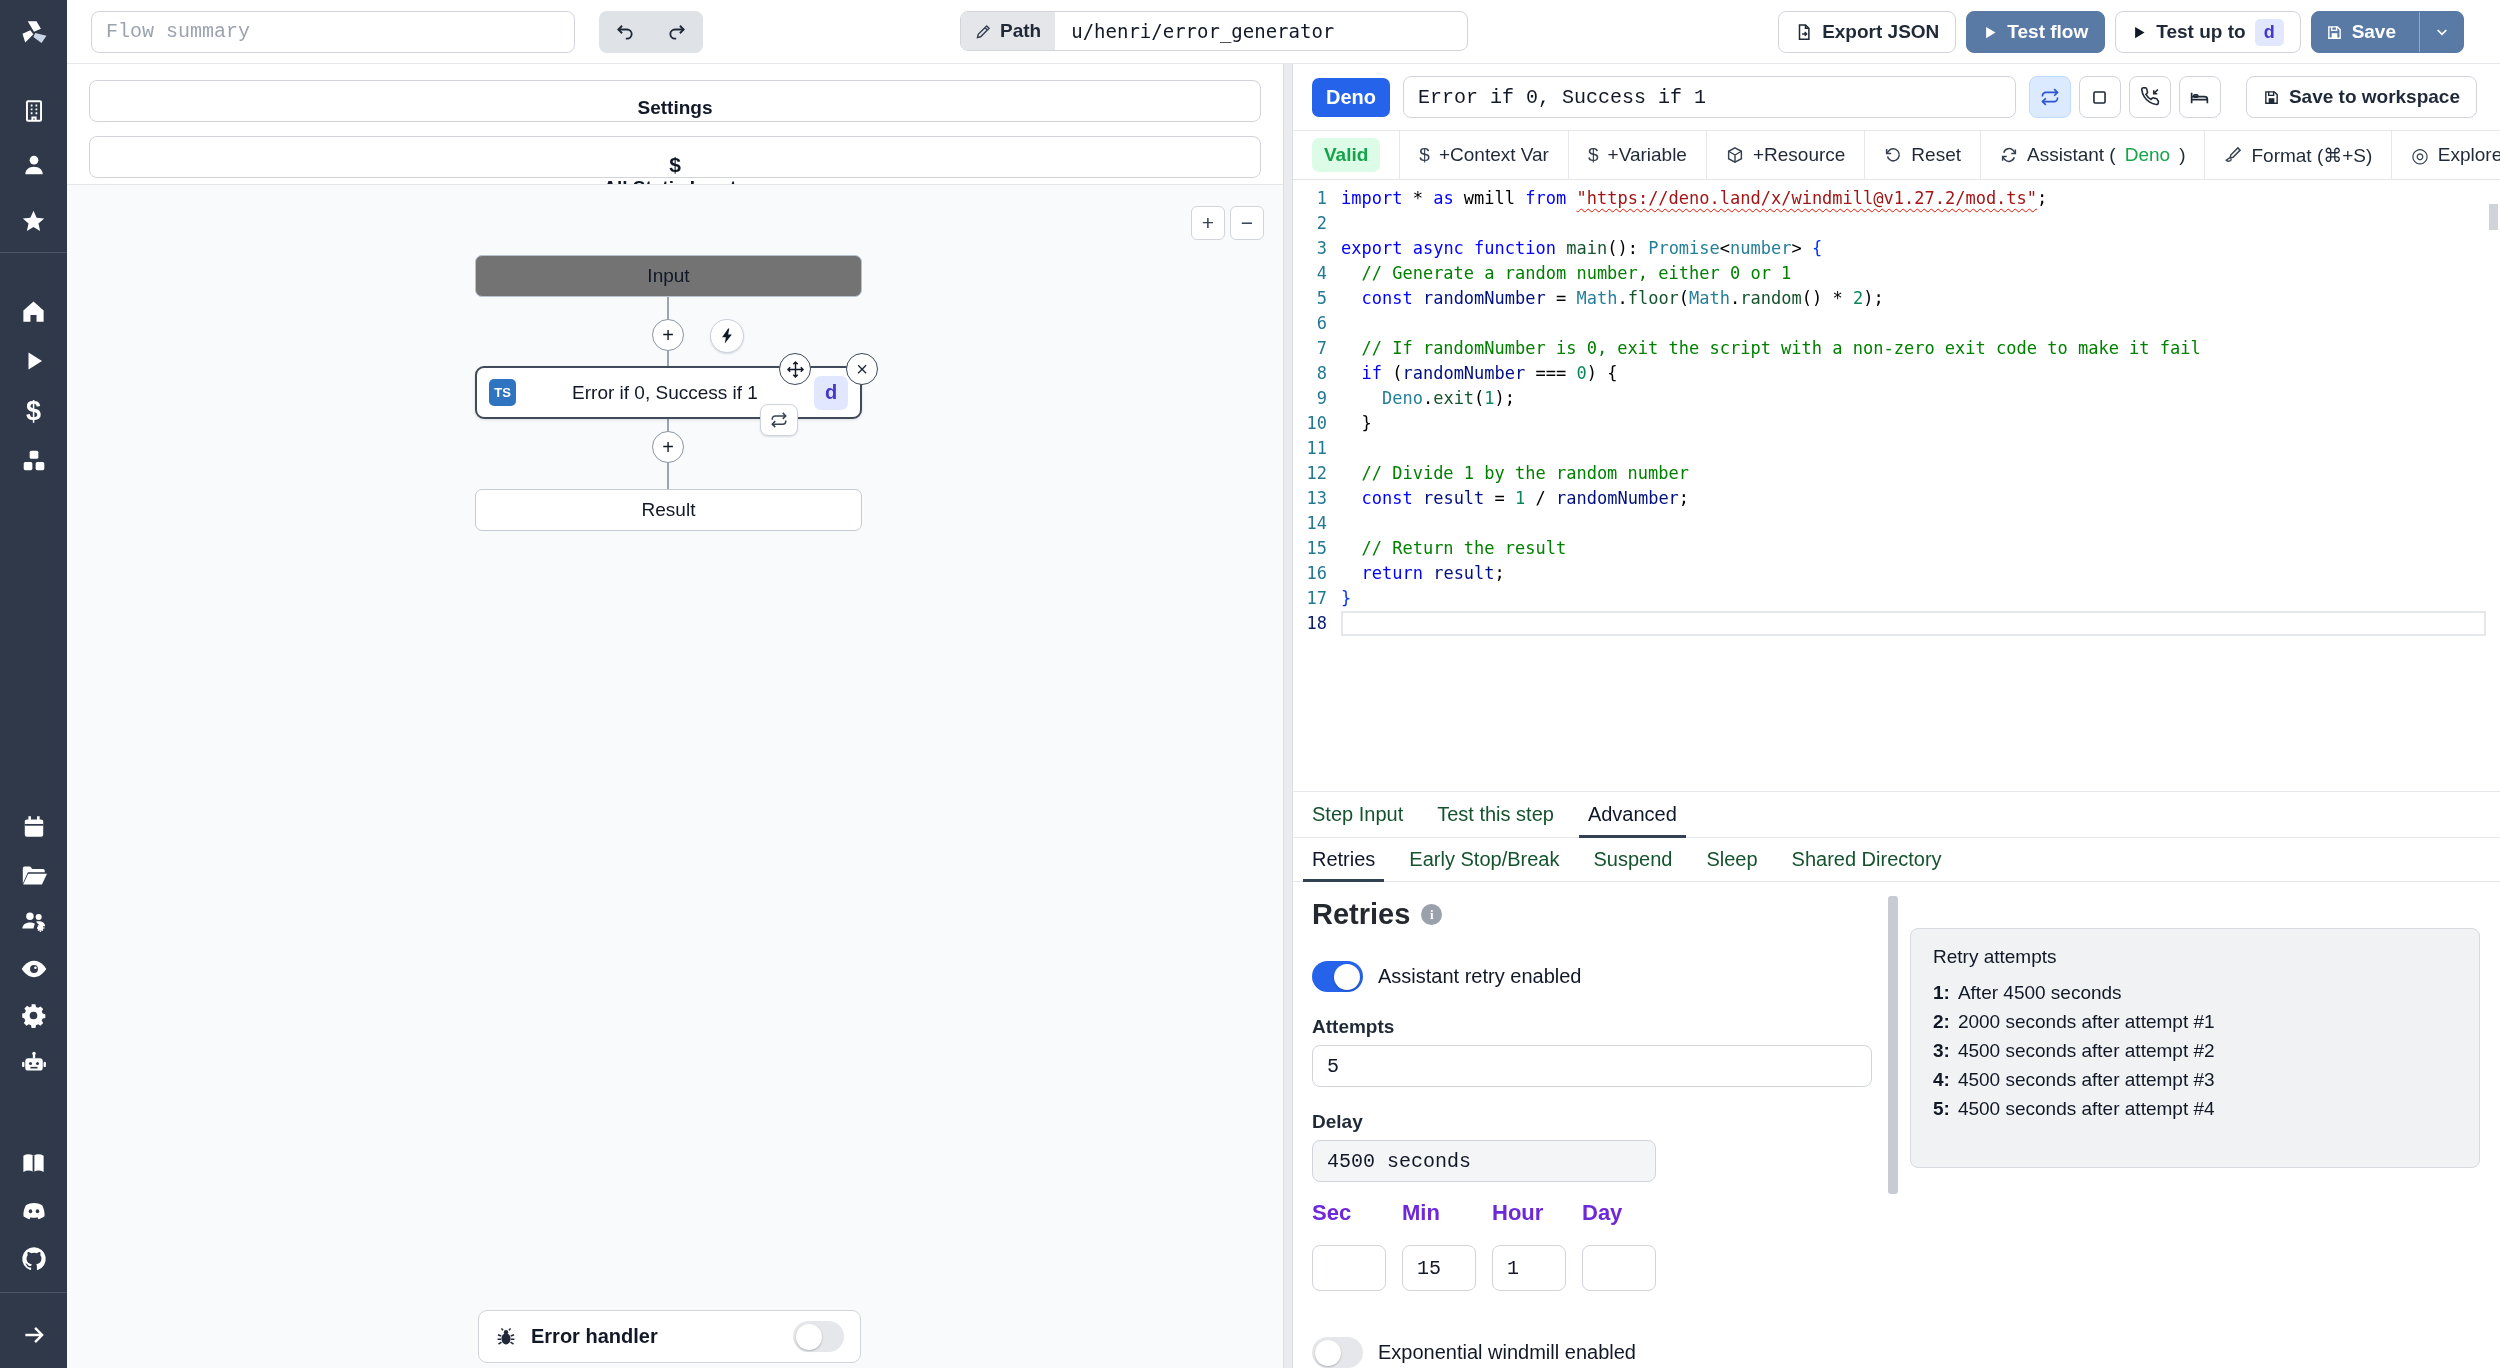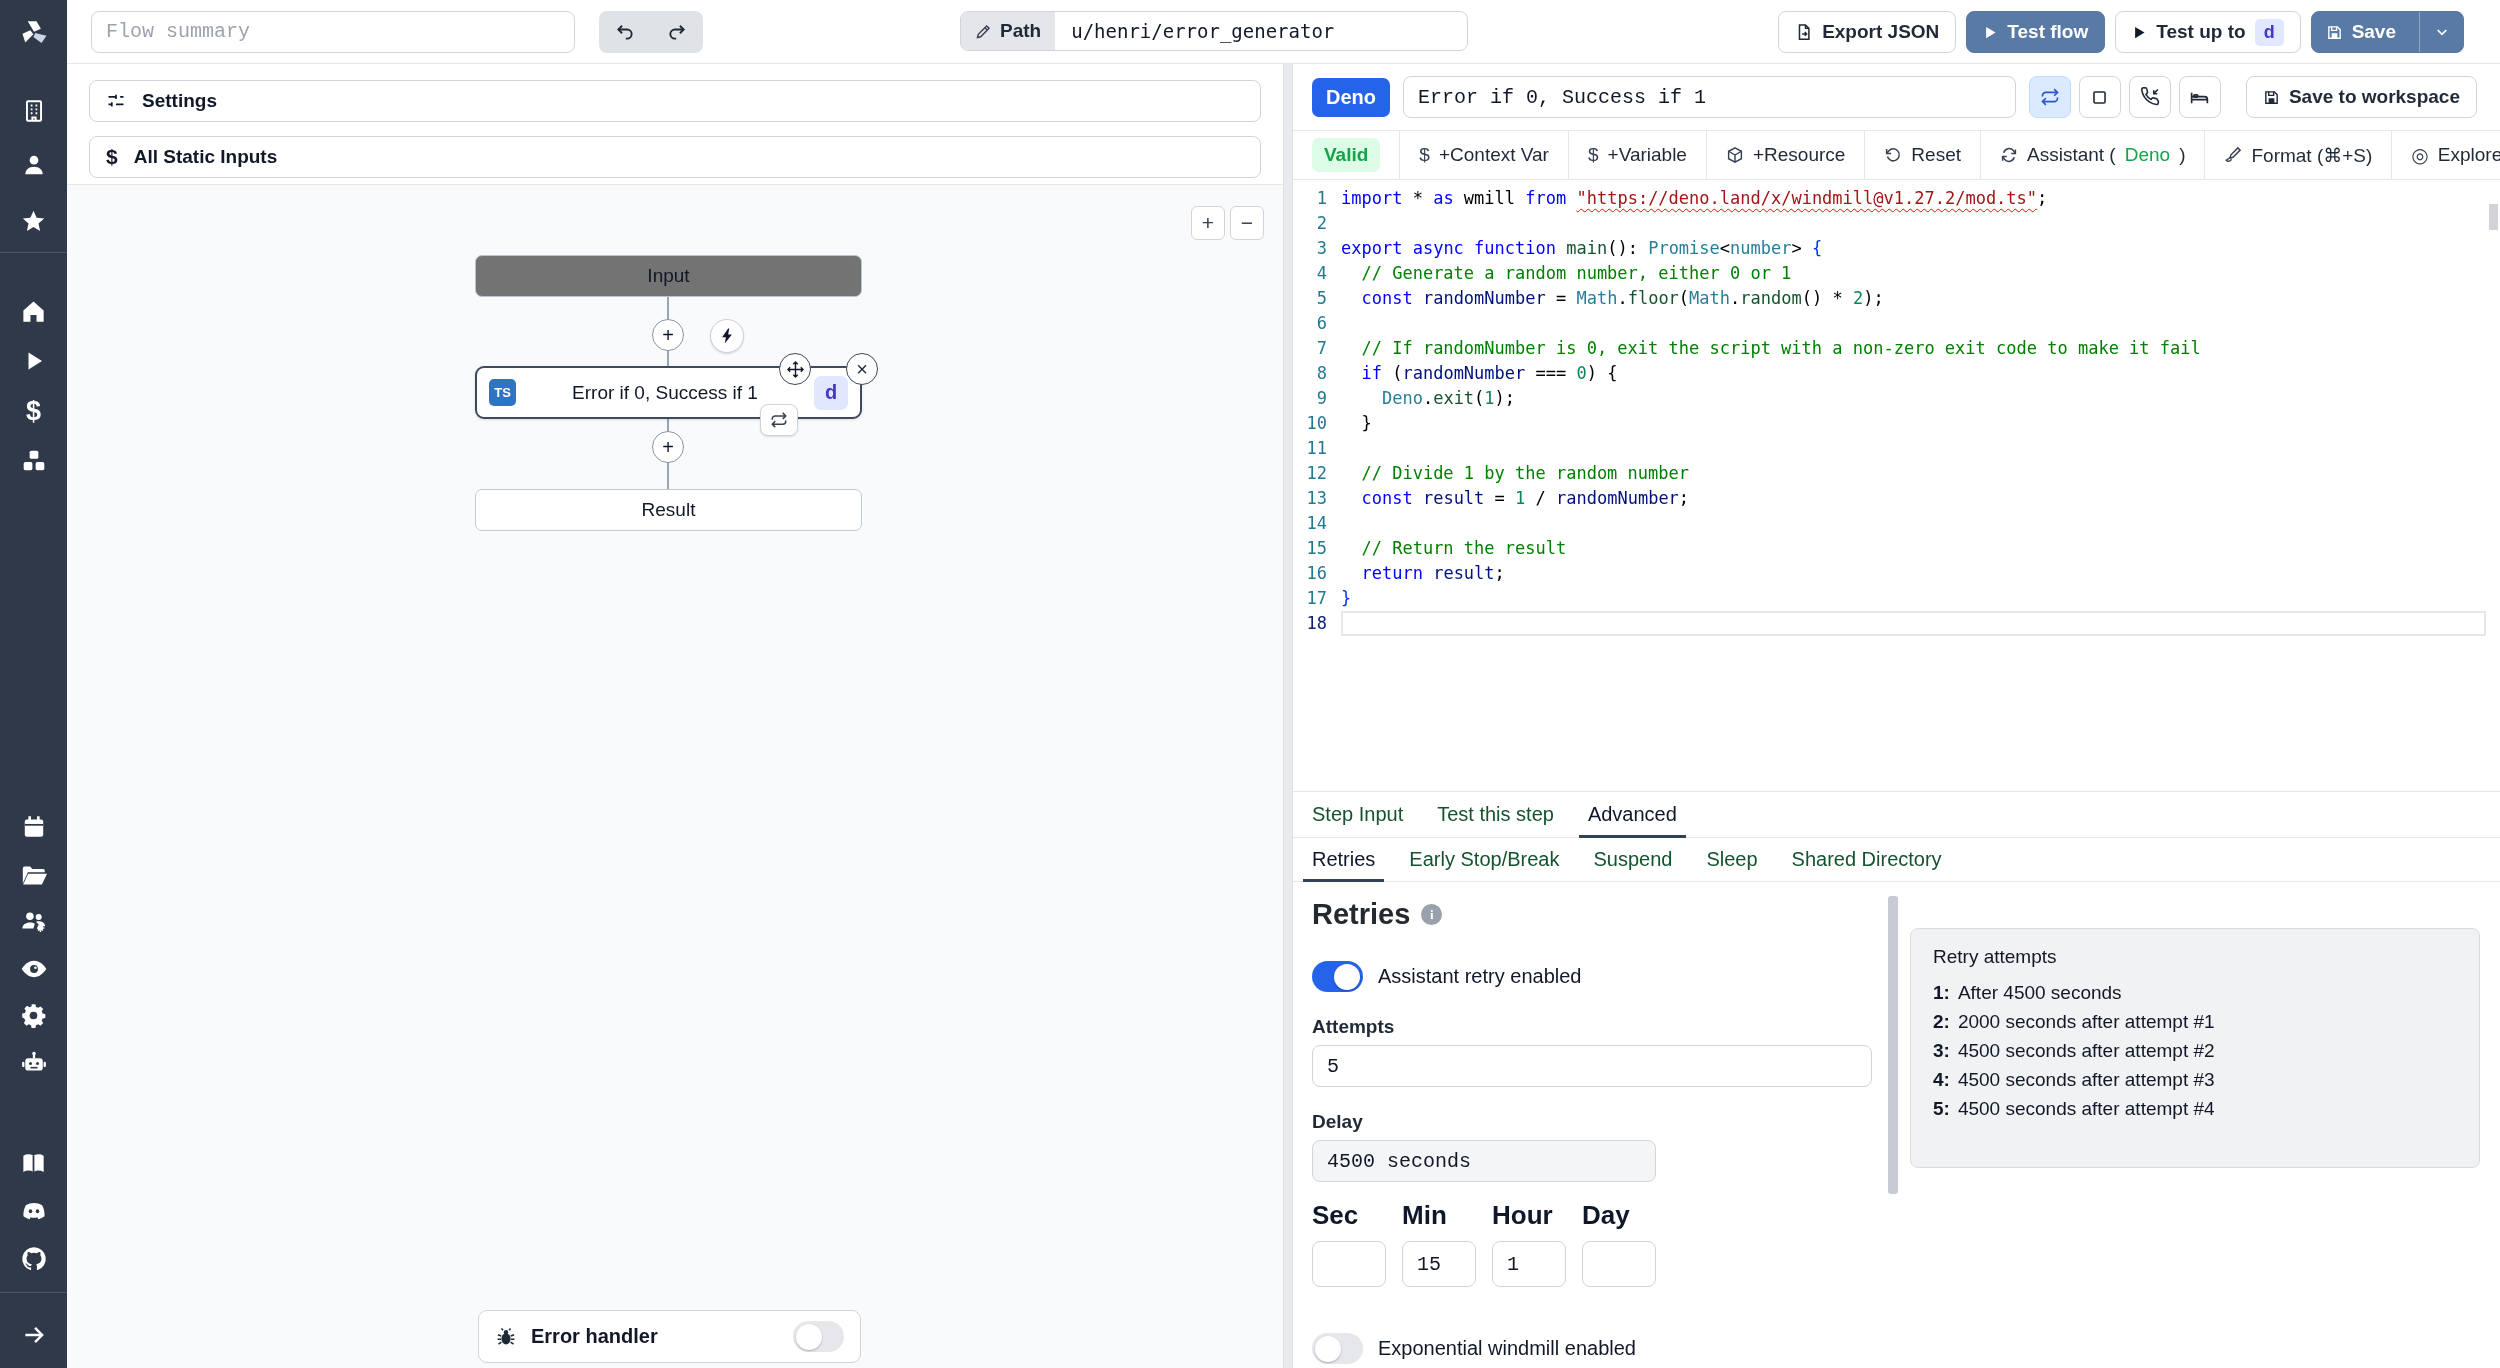--- a/index.html
+++ b/index.html
@@ -45,22 +45,22 @@
   .mini-badge { background:#e0e7ff; color:#4338ca; border-radius:5px; padding:3px 9px; font-weight:700; font-size:18px; }
 
   
   .content { flex:1; display:flex; min-height:0; }
   .flow-panel { width:1216px; flex:0 0 1216px; position:relative; background:#fff; }
   .splitter { width:10px; flex:0 0 10px; background:#e9ebee; border-left:1px solid #dcdfe3; border-right:1px solid #dcdfe3; }
   .step-panel { flex:1; display:flex; flex-direction:column; min-width:0; background:#fff; }
 
   
   .panel-row { margin:16px 22px 0 22px; height:42px; border:1px solid #d1d5db; border-radius:8px;
-               display:flex; align-items:center; gap:16px; padding:4px 16px; font-weight:700; font-size:19px;
-               color:#111827; background:#fff; cursor:pointer; }
+               display:flex; align-items:center; gap:0; padding:16px 16px; font-weight:700; font-size:19px;
+               color:#111827; background:#fff; cursor:pointer;flex-direction:column; }
   .panel-row + .panel-row { margin-top:14px; }
   .canvas { position:absolute; left:0; right:0; top:120px; bottom:0; background:#f8fafc; border-top:1px solid #e5e7eb; overflow:hidden; }
   .zoom-ctrl { position:absolute; top:21px; right:19px; display:flex; gap:5px; }
   .zoom-btn { width:34px; height:34px; background:#fff; border:1px solid #d1d5db; border-radius:6px;
               display:flex; align-items:center; justify-content:center; font-size:21px; color:#374151; cursor:pointer; }
   .node { position:absolute; border-radius:7px; display:flex; align-items:center; justify-content:center;
           font-size:19px; color:#111827; background:#fff; }
   .node-input  { left:408px; top:70px;  width:387px; height:42px; background:#737373; border:1px solid #b9c2cf; }
   .node-step   { left:408px; top:181px; width:387px; height:53px; border:2px solid #3f4a5a; border-radius:9px;
                  box-shadow:0 1px 3px rgba(15,23,42,.12); justify-content:space-between; padding:0 12px; background:#fff; }
@@ -134,21 +134,21 @@
   .adv { flex:1; position:relative; padding:16px 0 0 19px; overflow:hidden; }
   .adv-h2 { display:flex; align-items:center; gap:11px; font-size:29px; font-weight:700; color:#24292f; }
   .info-ic { width:21px; height:21px; border-radius:50%; background:#9aa1ac; color:#fff; font-size:13px;
              font-weight:700; display:flex; align-items:center; justify-content:center; font-family:"Liberation Serif",serif; }
   .toggle-row { margin-top:30px; display:flex; align-items:center; gap:15px; font-size:20px; color:#111827; }
   .fld-label { margin-top:24px; font-weight:700; font-size:19px; color:#1f2937; }
   .fld-input { margin-top:7px; width:560px; height:42px; }
   .fld-input.gray { width:344px; background:#f4f5f7; }
   .time-row { margin-top:18px; display:flex; gap:16px; }
   .time-col { display:flex; flex-direction:column; width:74px; }
-  .time-col label { font-weight:700; font-size:26px; color:#0f172a; margin-bottom:10px; }
+  .time-col label { font-weight:700; font-size:22px; color:#6d28d9; margin-bottom:19px; }
   .time-col input { height:46px; width:74px; padding:0 14px; }
   .exp-row { margin-top:46px; }
   .adv-scroll { position:absolute; left:595px; top:14px; width:10px; height:298px; background:#c7ccd4; border-radius:3px; }
   .retry-panel { position:absolute; left:617px; top:46px; width:570px; height:240px; background:#f0f2f4;
                  border:1px solid #d7dade; border-radius:8px; padding:17px 22px; font-size:19px; color:#111827; }
   .retry-panel .rp-title { margin-bottom:10px; }
   .ra-item { line-height:29px; }
   .ra-item b { margin-right:8px; }
 
   svg { display:block; }

